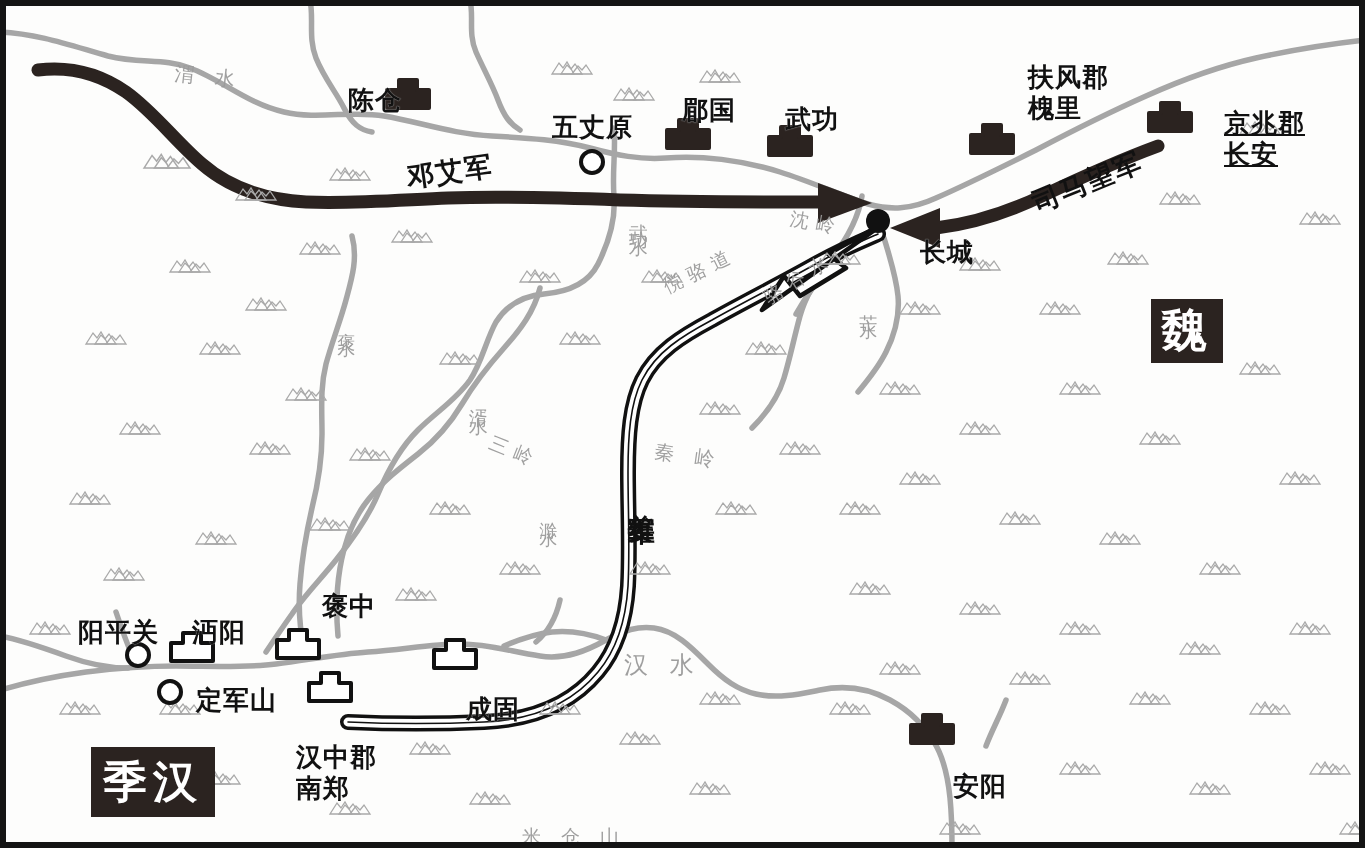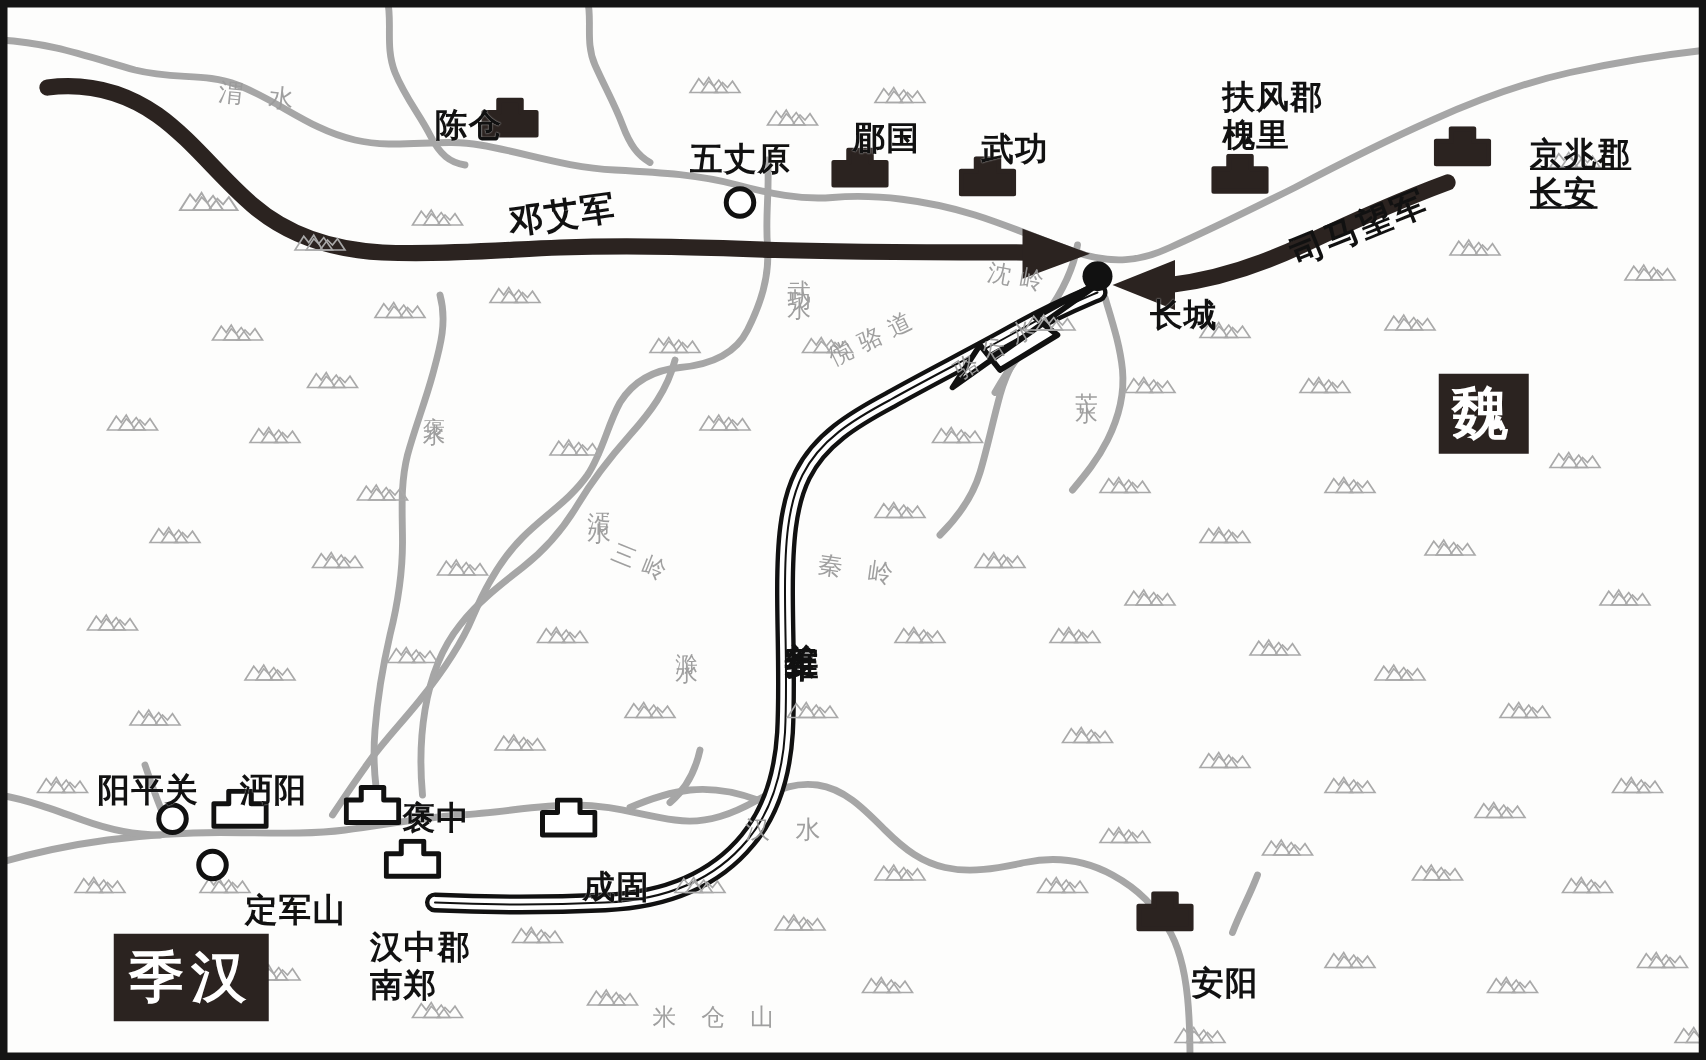--- a/index.html
+++ b/index.html
@@ -298,46 +298,46 @@
       <div class="marker" style="left: 909px; top: 713px;"><svg width="46" height="34" viewBox="0 0 46 34">
           <path d="M14,2 H32 V12 H44 V30 H2 V12 H14 Z" fill="#2b2320" stroke="#2b2320" stroke-width="4" stroke-linejoin="round"></path>
         </svg></div>
     </div>
 
   <div id="settlement-labels">
       <div class="lbl place" style="left: 348px; top: 62px; margin-top: 24px;"><div>陈仓</div></div>
       <div class="lbl place" style="left: 552px; top: 113px;"><div>五丈原</div></div>
       <div class="lbl place" style="left: 682px; top: 96px;"><div>郿国</div></div>
       <div class="lbl place" style="left: 785px; top: 105px;"><div>武功</div></div>
-      <div class="lbl place two-line" style="left: 978px; top: 62px;"><div>扶风郡</div><div>槐里</div></div>
+      <div class="lbl place two-line" style="left: 1028px; top: 62px;"><div>扶风郡</div><div>槐里</div></div>
       <div class="lbl place two-line" style="left: 1224px; top: 108px; text-decoration: underline;"><div>京兆郡</div><div>长安</div></div>
       <div class="lbl place" style="left: 920px; top: 238px;"><div>长城</div></div>
       <div class="lbl place" style="left: 78px; top: 618px;"><div>阳平关</div></div>
       <div class="lbl place" style="left: 192px; top: 618px;"><div>沔阳</div></div>
-      <div class="lbl place" style="left: 196px; top: 686px; margin-top: 28px;"><div>定军山</div></div>
-      <div class="lbl place" style="left: 322px; top: 640px;"><div>褒中</div></div>
+      <div class="lbl place" style="left: 196px; top: 686px;"><div>定军山</div></div>
+      <div class="lbl place" style="left: 322px; top: 592px;"><div>褒中</div></div>
       <div class="lbl place two-line" style="left: 296px; top: 742px;"><div>汉中郡</div><div>南郑</div></div>
       <div class="lbl place" style="left: 438px; top: 695px; margin-left: 28px;"><div>成固</div></div>
       <div class="lbl place" style="left: 953px; top: 772px;"><div>安阳</div></div>
     </div>
 
   <div id="geo-labels">
       <div class="lbl geo" style="left: 176px; top: 62px; font-size: 20px; transform: rotate(6deg); transform-origin: left top;">渭 水</div>
       <div class="lbl geo vert" style="left: 628px; top: 208px; font-size: 19px;">武功水</div>
       <div class="lbl geo" style="left: 792px; top: 208px; font-size: 19px; transform: rotate(10deg); transform-origin: left top;">沈岭</div>
       <div class="lbl geo" style="left: 660px; top: 278px; font-size: 19px; transform: rotate(-26deg); transform-origin: left top;">傥骆道</div>
       <div class="lbl geo" style="left: 760px; top: 290px; font-size: 19px; transform: rotate(-32deg); transform-origin: left top;">骆谷水</div>
       <div class="lbl geo vert" style="left: 858px; top: 300px; font-size: 18px;">芒水</div>
       <div class="lbl geo vert" style="left: 336px; top: 318px; font-size: 18px;">褒水</div>
       <div class="lbl geo vert" style="left: 468px; top: 394px; font-size: 19px;">湑水</div>
       <div class="lbl geo" style="left: 494px; top: 432px; font-size: 19px; transform: rotate(22deg); transform-origin: left top;">三岭</div>
       <div class="lbl geo" style="left: 656px; top: 440px; font-size: 20px; transform: rotate(8deg); transform-origin: left top;">秦 岭</div>
       <div class="lbl geo vert" style="left: 538px; top: 508px; font-size: 18px;">滁水</div>
-      <div class="lbl geo" style="left: 596px; top: 652px; font-size: 20px;">汉 水</div>
-      <div class="lbl geo" style="left: 522px; top: 804px; font-size: 19px;">米 仓 山</div>
+      <div class="lbl geo" style="left: 624px; top: 652px; font-size: 24px;">汉 水</div>
+      <div class="lbl geo" style="left: 522px; top: 826px; font-size: 19px;">米 仓 山</div>
     </div>
 
   <div id="army-labels">
       <div class="lbl army" style="left: 405px; top: 163px; transform: rotate(-8deg);">邓艾军</div>
       <div class="lbl army" style="left: 1028px; top: 190px; transform: rotate(-22deg);">司马望军</div>
       <div class="lbl army vert" style="left: 626px; top: 490px;">姜维军</div>
     </div>
 
   <div id="seals">
       <div class="seal" style="left: 1152px; top: 300px; width: 70px; height: 62px; font-size: 46px; background: rgb(43, 35, 32); color: rgb(255, 255, 255);">魏</div>

